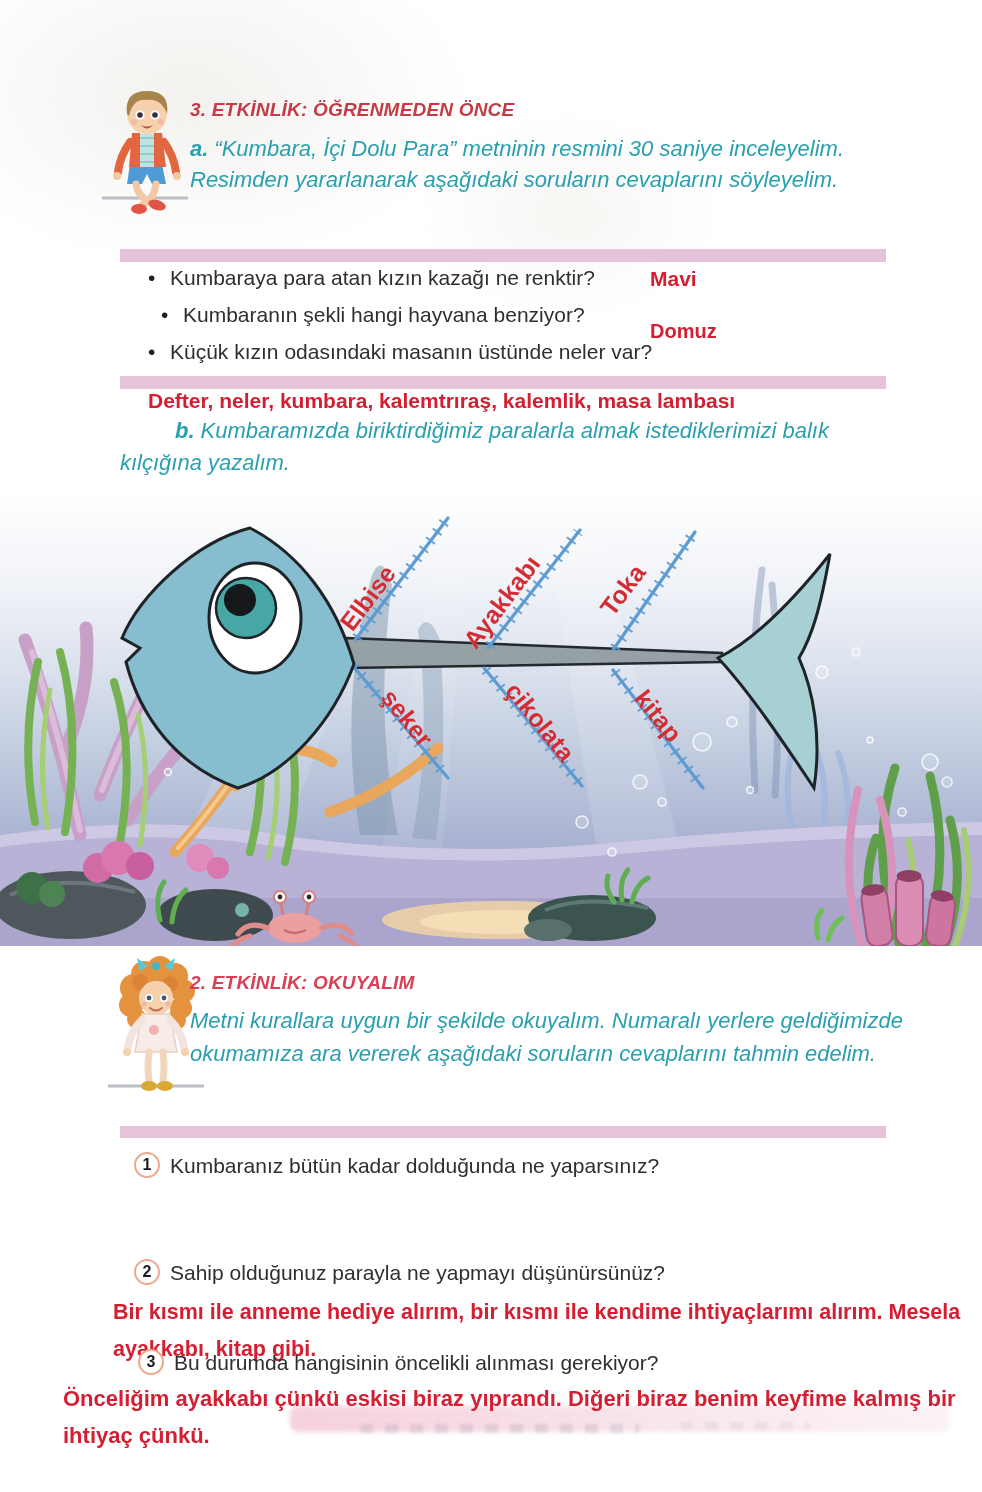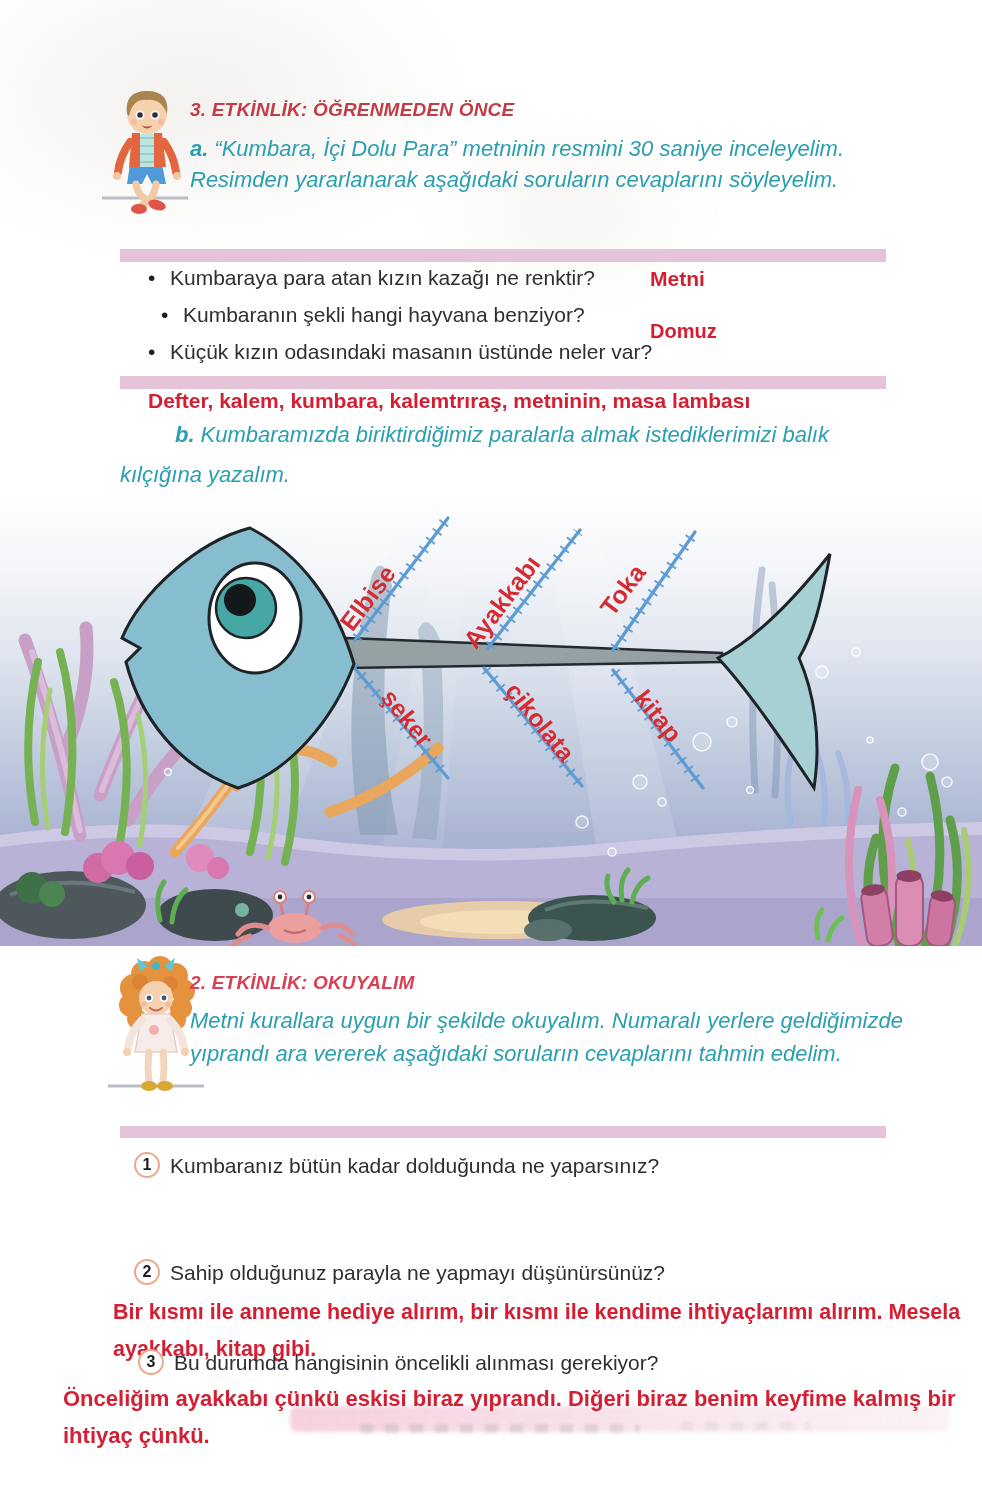--- a/index.html
+++ b/index.html
@@ -65,36 +65,36 @@
 
   <div class="abs teal-para" style="left:190px;top:133px;width:715px;">
     <b>a.</b><span>“Kumbara, İçi Dolu Para” metninin resmini 30 saniye inceleyelim. Resimden yararlanarak aşağıdaki soruların cevaplarını söyleyelim.</span>
   </div>
 
   <div class="abs pink-bar" style="left:120px;top:249px;width:766px;"></div>
 
   <div class="abs q-line" style="left:148px;top:266px;">
     <span class="bullet">•</span><span>Kumbaraya para atan kızın kazağı ne renktir?</span>
   </div>
-  <div class="abs hand-red" style="left:650px;top:267px;font-size:21px;">Metni</div>
+  <div class="abs hand-red" style="left:650px;top:267px;font-size:21px;">Mavi</div>
 
   <div class="abs q-line" style="left:161px;top:303px;">
     <span class="bullet">•</span><span>Kumbaranın şekli hangi hayvana benziyor?</span>
   </div>
   <div class="abs hand-red" style="left:650px;top:320px;font-size:20px;">Domuz</div>
 
   <div class="abs q-line" style="left:148px;top:340px;">
     <span class="bullet">•</span><span>Küçük kızın odasındaki masanın üstünde neler var?</span>
   </div>
 
   <div class="abs pink-bar" style="left:120px;top:376px;width:766px;"></div>
 
-  <div class="abs hand-red" style="left:148px;top:389px;font-size:21px;">Defter, kalem, kumbara, kalemtrıraş, metninin, masa lambası</div>
-
-  <div class="abs teal-para" style="left:120px;top:415px;width:778px;line-height:40px;text-indent:55px;">
+  <div class="abs hand-red" style="left:148px;top:389px;font-size:21px;">Defter, neler, kumbara, kalemtrıraş, kalemlik, masa lambası</div>
+
+  <div class="abs teal-para" style="left:120px;top:415px;width:778px;line-height:32px;text-indent:55px;">
     <b>b.</b><span>Kumbaramızda biriktirdiğimiz paralarla almak istediklerimizi balık kılçığına yazalım.</span>
   </div>
 
   <div class="abs" style="left:0;top:490px;width:982px;height:456px;">
     <svg width="982" height="456" viewBox="0 0 982 456">
       <defs>
         <linearGradient id="sea" x1="0" y1="0" x2="0" y2="1">
           <stop offset="0" stop-color="#ffffff"></stop>
           <stop offset=".18" stop-color="#f3f5f9"></stop>
           <stop offset=".38" stop-color="#dde3ee"></stop>
@@ -267,21 +267,21 @@
     <circle cx="23" cy="96" r="4" fill="#f6d1ae"></circle>
       <circle cx="81" cy="96" r="4" fill="#f6d1ae"></circle>
     <path d="M 45,96 Q 43,112 45,124" stroke="#f0d6bc" stroke-width="7" fill="none" stroke-linecap="round"></path>
     <path d="M 59,96 Q 61,112 59,124" stroke="#f0d6bc" stroke-width="7" fill="none" stroke-linecap="round"></path>
     <ellipse cx="45" cy="130" rx="8" ry="5" fill="#d8a832"></ellipse>
     <ellipse cx="61" cy="130" rx="8" ry="5" fill="#d8a832"></ellipse>
   </svg>
 
   <div class="abs heading" style="left:190px;top:972px;color:#d84055;">2. ETKİNLİK: OKUYALIM</div>
 
-  <div class="abs teal-para" style="left:190px;top:1004px;width:722px;line-height:33px;">Metni kurallara uygun bir şekilde okuyalım. Numaralı yerlere geldiğimizde yıprandı ara vererek aşağıdaki soruların cevaplarını tahmin edelim.</div>
+  <div class="abs teal-para" style="left:190px;top:1004px;width:722px;line-height:33px;">Metni kurallara uygun bir şekilde okuyalım. Numaralı yerlere geldiğimizde okumamıza ara vererek aşağıdaki soruların cevaplarını tahmin edelim.</div>
 
   <div class="abs pink-bar" style="left:120px;top:1126px;width:766px;height:12px;"></div>
 
   <div class="abs q-row" style="left:134px;top:1152px;">
     <span class="num-circle">1</span>
     <span class="q-text">Kumbaranız bütün kadar dolduğunda ne yaparsınız?</span>
   </div>
 
   <div class="abs q-row" style="left:134px;top:1259px;">
     <span class="num-circle">2</span>

